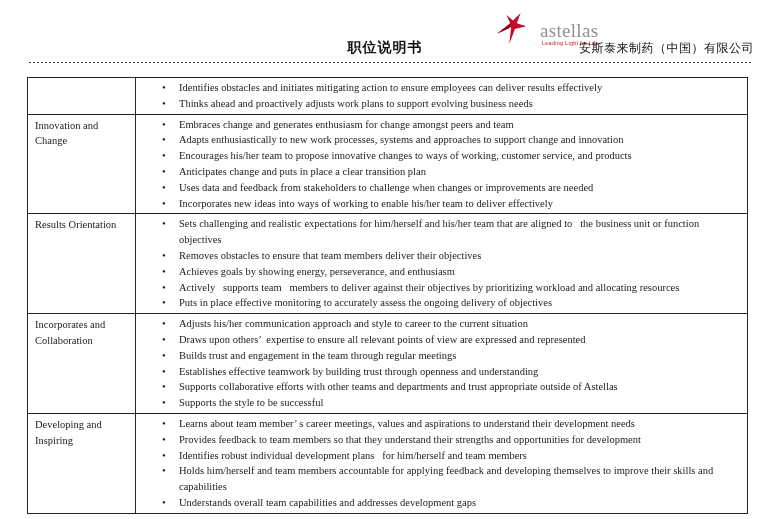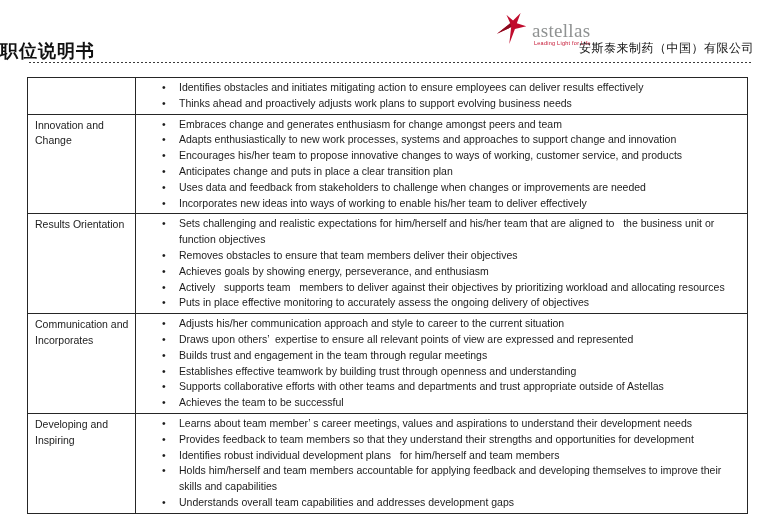--- a/index.html
+++ b/index.html
@@ -8,29 +8,30 @@
     position:relative;
     width:770px; height:519px;
     background:#fff;
     font-family:"Liberation Sans", sans-serif;
     color:#1c1c1c;
     overflow:hidden;
   }
   
   .doc-title {
     position:absolute; top:39px; left:0; right:0;
-    font-size:18px; font-weight:bold; color:#111;
+    text-align:center;
+    font-size:14px; font-weight:bold; color:#111;
     letter-spacing:1px;
   }
   .logo {
     position:absolute; left:497px; top:12px;
     display:flex; align-items:flex-start;
   }
   .logo svg { display:block; }
-  .wordmark-wrap { margin-left:1px; margin-top:9px; }
+  .wordmark-wrap { margin-left:9px; margin-top:9px; }
   .wordmark {
     font-family:"Liberation Serif", serif;
     font-size:19px; line-height:19px;
     color:#8f9292; letter-spacing:0.3px;
   }
   .tagline {
     font-size:5.5px; line-height:7px;
     color:#c41230; letter-spacing:0.25px;
     padding-left:2px;
   }
@@ -42,20 +43,21 @@
   .dashed-rule {
     position:absolute; top:62px; left:29px; width:724px; height:1px;
     background-image:repeating-linear-gradient(to right, #3a3a3a 0 2px, transparent 2px 4px);
   }
   
   table.competency-table {
     position:absolute; top:77px; left:27px;
     width:721px;
     border-collapse:collapse;
     table-layout:fixed;
+    font-family:Liberation Serif, serif;
   }
   .competency-table td {
     border:1px solid #262626;
     vertical-align:top;
     font-size:10.5px;
     line-height:15.8px;
   }
   td.label-cell {
     width:108px;
     padding:3px 5px 2px 7px;
@@ -138,30 +140,30 @@
               <li>Removes obstacles to ensure that team members deliver their objectives</li>
               <li>Achieves goals by showing energy, perseverance, and enthusiasm</li>
               <li>Actively   supports team   members to deliver against their objectives by prioritizing workload and allocating resources</li>
               <li>Puts in place effective monitoring to accurately assess the ongoing delivery of objectives</li>
             </ul>
     </td>
   </tr>
 
   <tr>
     <td class="label-cell">
-      <div>Communication and Incorporates</div>
+      <div>Incorporates and Collaboration</div>
     </td>
     <td class="content-cell">
       <ul>
               <li>Adjusts his/her communication approach and style to career to the current situation</li>
               <li>Draws upon others’  expertise to ensure all relevant points of view are expressed and represented</li>
               <li>Builds trust and engagement in the team through regular meetings</li>
               <li>Establishes effective teamwork by building trust through openness and understanding</li>
               <li>Supports collaborative efforts with other teams and departments and trust appropriate outside of Astellas</li>
-              <li>Achieves the team to be successful</li>
+              <li>Supports the style to be successful</li>
             </ul>
     </td>
   </tr>
 
   <tr>
     <td class="label-cell">
       <div>Developing and Inspiring</div>
     </td>
     <td class="content-cell">
       <ul>

